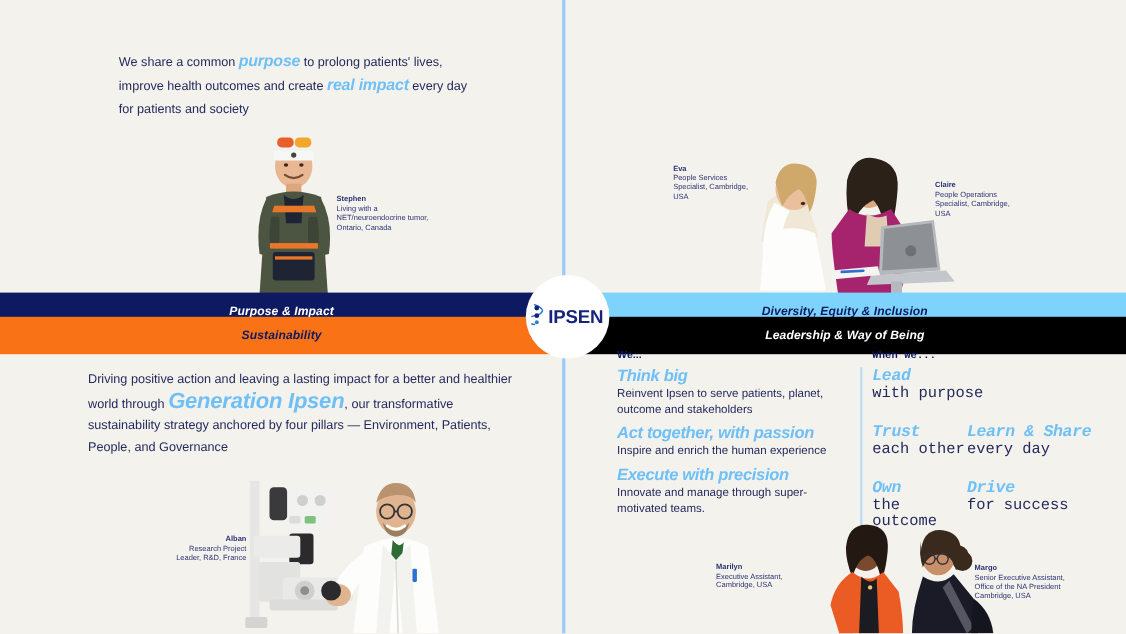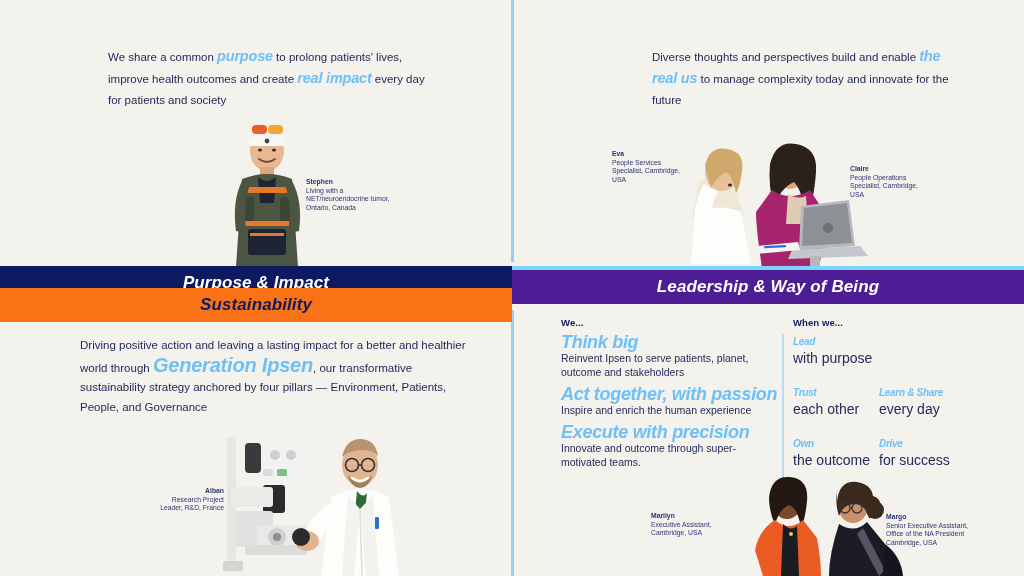--- a/index.html
+++ b/index.html
@@ -19,27 +19,27 @@
     width:3px; background:#9ecbf5;
   }
   .v-divider.top { height:262px; }
   .v-divider.bottom { top:310px; bottom:0; height:auto; }
 
   
   .bars { position:absolute; left:0; right:0; top:266px; height:44px; }
   .bar {
     position:absolute; height:34px; width:512px;
     display:flex; align-items:center; justify-content:center;
-    font-style:italic; font-weight:bold; font-size:17px;
+    font-style:italic; font-weight:bold; font-size:11px;
     letter-spacing:.1px; white-space:nowrap;
   }
   .bar-tl { left:0;     top:0;  background:#0d1a62; color:#ffffff; }
   .bar-bl { left:0;     top:22px; background:#f97316; color:#0d1a62; }
   .bar-tr { left:512px; top:0;  background:#7dd3fc; color:#0d1a62; }
-  .bar-br { left:512px; top:4px; background:#4c1d95; color:#ffffff; }
+  .bar-br { left:512px; top:22px; background:#000000; color:#ffffff; }
 
   
   .logo-badge {
     position:absolute; left:478px; top:250px;
     width:76px; height:76px; border-radius:50%;
     background:#ffffff;
     display:flex; align-items:center; justify-content:center;
     z-index:5;
   }
   .logo-inner { display:flex; align-items:center; gap:2px; }
@@ -73,37 +73,37 @@
   #cap-stephen { left:306px; top:178px; width:120px; }
   #cap-eva     { left:612px; top:150px; width:100px; }
   #cap-claire  { left:850px; top:165px; width:100px; }
   #cap-alban   { left:120px; top:487px; width:104px; }
   #cap-marilyn { left:651px; top:512px; width:100px; }
   #cap-margo   { left:886px; top:513px; width:120px; }
 
   
   .beh-col { position:absolute; }
   #beh-we { left:561px; top:317px; width:215px; }
-  #beh-whenwe { left:793px; top:317px; width:225px; }
+  #beh-whenwe { left:793px; top:317px; width:225px;font-family:Liberation Mono, monospace; }
 
   .beh-head {
     font-size:9.5px; font-weight:bold; color:#0d1a62;
     margin-bottom:5px; letter-spacing:.1px;
   }
   .beh-item { margin-bottom:6px; }
   .beh-title {
     color:#6ec0f7; font-style:italic; font-weight:bold;
-    font-size:18px; line-height:18px; letter-spacing:-0.3px;
+    font-size:15px; line-height:18px; letter-spacing:-0.3px;
     white-space:nowrap;
   }
   .beh-desc {
     font-size:10.5px; line-height:14px; color:#232a5c;
   }
   .ww-grid { display:grid; grid-template-columns:86px 1fr; row-gap:19px; }
-  .ww-cell .beh-title { font-size:10px; }
+  .ww-cell .beh-title { font-size:15px; }
   .ww-cell .beh-desc { font-size:14px; }
   .ww-span { grid-column:1 / -1; }
 
   .ww-rule {
     position:absolute; left:782px; top:334px;
     width:2px; height:145px; background:#b9d9f5;
   }
 
   
   .photo { position:absolute; }
@@ -158,23 +158,20 @@
     </svg>
   </div>
 
   <div class="caption" id="cap-stephen">
     <span class="nm">Stephen</span>
     <span>Living with a</span><br>
     <span>NET/neuroendocrine tumor,</span><br>
     <span>Ontario, Canada</span>
   </div>
 
-  <p class="intro" id="intro-dei">
-    <span>Diverse thoughts and perspectives build and enable </span><span class="hl">the real us</span><span> to manage complexity today and innovate for the future</span>
-  </p>
 
   <div class="photo" id="photo-eva">
     <svg viewBox="0 0 215 140" width="215" height="140" aria-hidden="true">
 
       <g>
         <path d="M38 55 q18 -16 36 2 l10 30 q-24 14 -52 4z" fill="#f0e8d6"></path>
         <ellipse cx="62" cy="44" rx="17" ry="19" fill="#eabf9c"></ellipse>
         <path d="M45 38 q4 -20 22 -17 q18 3 15 22 q-2 16 -6 22 q-4 -18 -10 -21 q-10 5 -15 16 z" fill="#cfa96b"></path>
         <path d="M44 56 q-12 20 -10 50 l18 4 q-4 -30 6 -46z" fill="#fdfdfb"></path>
         <path d="M35 86 q22 -12 46 -2 l10 52 h-60z" fill="#fdfdfb"></path>
@@ -217,20 +214,33 @@
     <span>USA</span>
   </div>
 
   <div class="bars">
     <div class="bar bar-tl">Purpose &amp; Impact</div>
     <div class="bar bar-bl">Sustainability</div>
     <div class="bar bar-tr">Diversity, Equity &amp; Inclusion</div>
     <div class="bar bar-br">Leadership &amp; Way of Being</div>
   </div>
 
+  <div class="logo-badge">
+    <div class="logo-inner">
+      <span>
+        <svg width="13" height="22" viewBox="0 0 13 22" aria-hidden="true">
+          <path d="M3 2 q8 3 7 6 q-1 3 -7 4 q-6 1 -7 4 q-1 3 7 4" stroke="#2f7fd0" stroke-width="1.4" fill="none" stroke-linecap="round"></path>
+          <circle cx="5" cy="5" r="2.2" fill="#16237a"></circle>
+          <circle cx="5" cy="12" r="2.2" fill="#16237a"></circle>
+          <circle cx="5" cy="18" r="1.8" fill="#2f7fd0"></circle>
+        </svg>
+      </span>
+      <span class="logo-word">IPSEN</span>
+    </div>
+  </div>
 
   <p class="intro" id="intro-sustain">
     <span>Driving positive action and leaving a lasting impact for a better and healthier world through </span><span class="hl">Generation Ipsen</span><span>, our transformative sustainability strategy anchored by four pillars — Environment, Patients, People, and Governance</span>
   </p>
 
   <div class="photo" id="photo-alban">
     <svg viewBox="0 0 215 151" width="215" height="151" aria-hidden="true">
 
       <g>
         <rect x="22" y="12" width="9" height="132" fill="#e6e6e4"></rect>
@@ -289,21 +299,21 @@
       <div class="beh-desc">Reinvent Ipsen to serve patients, planet, outcome and stakeholders</div>
     </div>
 
     <div class="beh-item">
       <div class="beh-title">Act together, with passion</div>
       <div class="beh-desc">Inspire and enrich the human experience</div>
     </div>
 
     <div class="beh-item">
       <div class="beh-title">Execute with precision</div>
-      <div class="beh-desc">Innovate and outcome through super-motivated teams.</div>
+      <div class="beh-desc">Innovate and manage through super-motivated teams.</div>
     </div>
   </div>
 
   <div class="ww-rule"></div>
 
   <div class="beh-col" id="beh-whenwe">
     <div class="beh-head">When we...</div>
     <div class="ww-grid">
       <div class="ww-cell ww-span">
         <div class="beh-title">Lead</div>

